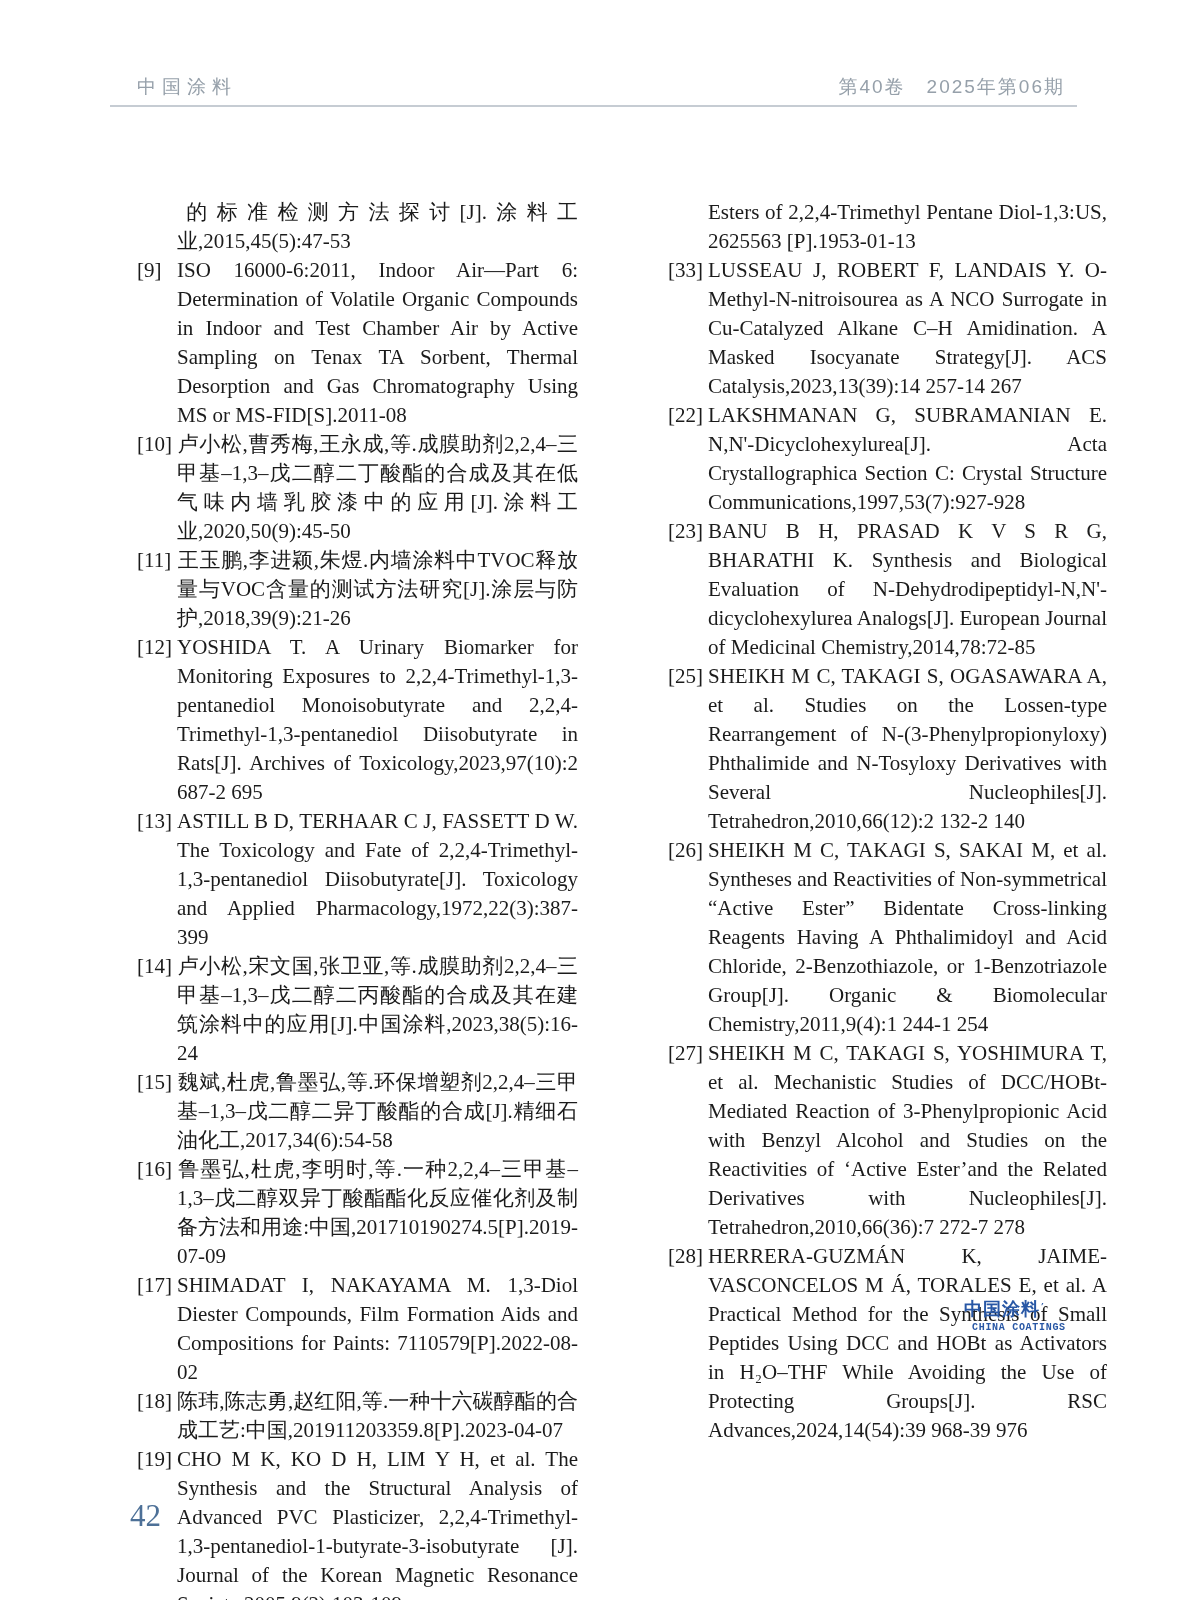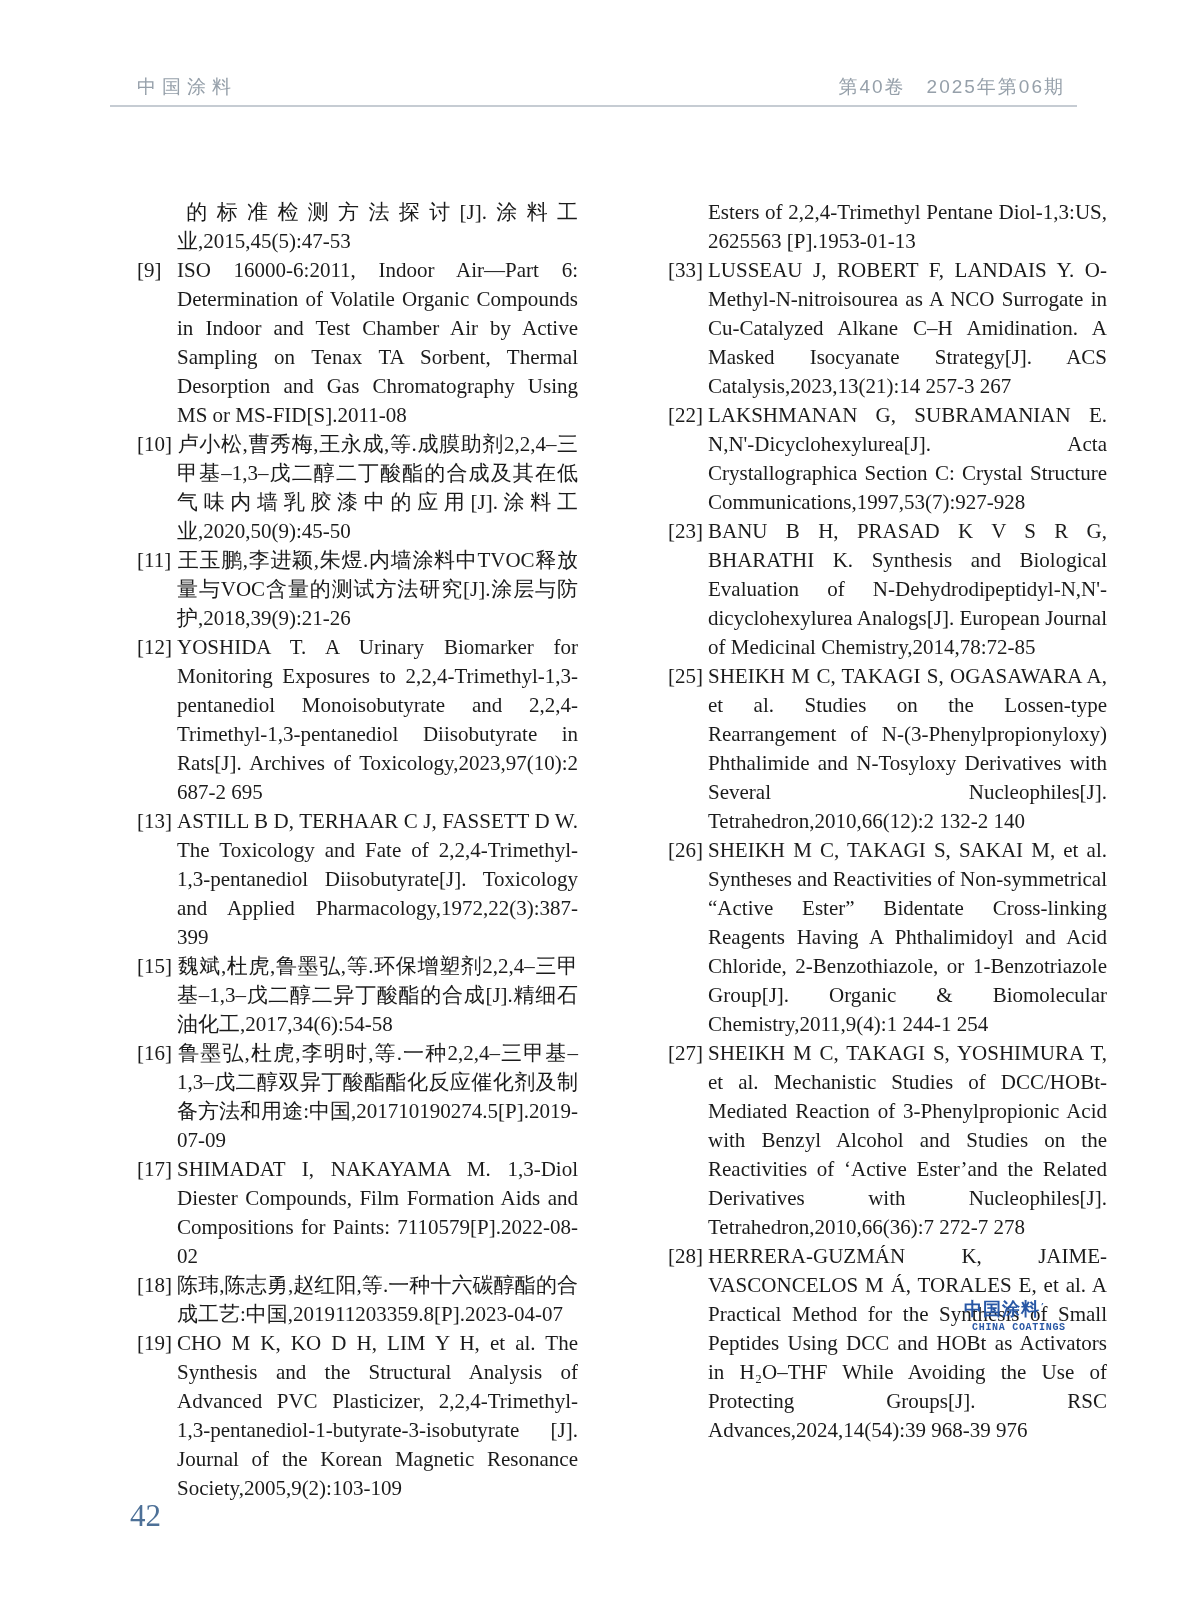--- a/index.html
+++ b/index.html
@@ -83,29 +83,30 @@
   <div class="header-rule"></div>
 
   <main>
     <section class="ref-col left">
         <div class="ref-item"><span class="ref-label"></span><span class="ref-text">的标准检测方法探讨[J].涂料工业,2015,45(5):47-53</span></div>
         <div class="ref-item"><span class="ref-label">[9]</span><span class="ref-text">ISO 16000-6:2011, Indoor Air—Part 6: Determination of Volatile Organic Compounds in Indoor and Test Chamber Air by Active Sampling on Tenax TA Sorbent, Thermal Desorption and Gas Chromatography Using MS or MS-FID[S].2011-08</span></div>
         <div class="ref-item"><span class="ref-label">[10]</span><span class="ref-text">卢小松,曹秀梅,王永成,等.成膜助剂2,2,4–三甲基–1,3–戊二醇二丁酸酯的合成及其在低气味内墙乳胶漆中的应用[J].涂料工业,2020,50(9):45-50</span></div>
         <div class="ref-item"><span class="ref-label">[11]</span><span class="ref-text">王玉鹏,李进颖,朱煜.内墙涂料中TVOC释放量与VOC含量的测试方法研究[J].涂层与防护,2018,39(9):21-26</span></div>
         <div class="ref-item"><span class="ref-label">[12]</span><span class="ref-text">YOSHIDA T. A Urinary Biomarker for Monitoring Exposures to 2,2,4-Trimethyl-1,3-pentanediol Monoisobutyrate and 2,2,4-Trimethyl-1,3-pentanediol Diisobutyrate in Rats[J]. Archives of Toxicology,2023,97(10):2 687-2 695</span></div>
         <div class="ref-item"><span class="ref-label">[13]</span><span class="ref-text">ASTILL B D, TERHAAR C J, FASSETT D W. The Toxicology and Fate of 2,2,4-Trimethyl-1,3-pentanediol Diisobutyrate[J]. Toxicology and Applied Pharmacology,1972,22(3):387-399</span></div>
+        <div class="ref-item"><span class="ref-label">[14]</span><span class="ref-text">卢小松,宋文国,张卫亚,等.成膜助剂2,2,4–三甲基–1,3–戊二醇二丙酸酯的合成及其在建筑涂料中的应用[J].中国涂料,2023,38(5):16-24</span></div>
         <div class="ref-item"><span class="ref-label">[15]</span><span class="ref-text">魏斌,杜虎,鲁墨弘,等.环保增塑剂2,2,4–三甲基–1,3–戊二醇二异丁酸酯的合成[J].精细石油化工,2017,34(6):54-58</span></div>
         <div class="ref-item"><span class="ref-label">[16]</span><span class="ref-text">鲁墨弘,杜虎,李明时,等.一种2,2,4–三甲基–1,3–戊二醇双异丁酸酯酯化反应催化剂及制备方法和用途:中国,201710190274.5[P].2019-07-09</span></div>
         <div class="ref-item"><span class="ref-label">[17]</span><span class="ref-text">SHIMADAT I, NAKAYAMA M. 1,3-Diol Diester Compounds, Film Formation Aids and Compositions for Paints: 7110579[P].2022-08-02</span></div>
         <div class="ref-item"><span class="ref-label">[18]</span><span class="ref-text">陈玮,陈志勇,赵红阳,等.一种十六碳醇酯的合成工艺:中国,201911203359.8[P].2023-04-07</span></div>
         <div class="ref-item"><span class="ref-label">[19]</span><span class="ref-text">CHO M K, KO D H, LIM Y H, et al. The Synthesis and the Structural Analysis of Advanced PVC Plasticizer, 2,2,4-Trimethyl-1,3-pentanediol-1-butyrate-3-isobutyrate [J]. Journal of the Korean Magnetic Resonance Society,2005,9(2):103-109</span></div>
       </section>
     <section class="ref-col right">
         <div class="ref-item"><span class="ref-label"></span><span class="ref-text">Esters of 2,2,4-Trimethyl Pentane Diol-1,3:US, 2625563 [P].1953-01-13</span></div>
-        <div class="ref-item"><span class="ref-label">[33]</span><span class="ref-text">LUSSEAU J, ROBERT F, LANDAIS Y. O-Methyl-N-nitroisourea as A NCO Surrogate in Cu-Catalyzed Alkane C–H Amidination. A Masked Isocyanate Strategy[J]. ACS Catalysis,2023,13(21):14 257-3 267</span></div>
+        <div class="ref-item"><span class="ref-label">[33]</span><span class="ref-text">LUSSEAU J, ROBERT F, LANDAIS Y. O-Methyl-N-nitroisourea as A NCO Surrogate in Cu-Catalyzed Alkane C–H Amidination. A Masked Isocyanate Strategy[J]. ACS Catalysis,2023,13(39):14 257-14 267</span></div>
         <div class="ref-item"><span class="ref-label">[22]</span><span class="ref-text">LAKSHMANAN G, SUBRAMANIAN E. N,N'-Dicyclohexylurea[J]. Acta Crystallographica Section C: Crystal Structure Communications,1997,53(7):927-928</span></div>
         <div class="ref-item"><span class="ref-label">[23]</span><span class="ref-text">BANU B H, PRASAD K V S R G, BHARATHI K. Synthesis and Biological Evaluation of N-Dehydrodipeptidyl-N,N'-dicyclohexylurea Analogs[J]. European Journal of Medicinal Chemistry,2014,78:72-85</span></div>
         <div class="ref-item"><span class="ref-label">[25]</span><span class="ref-text">SHEIKH M C, TAKAGI S, OGASAWARA A, et al. Studies on the Lossen-type Rearrangement of N-(3-Phenylpropionyloxy) Phthalimide and N-Tosyloxy Derivatives with Several Nucleophiles[J]. Tetrahedron,2010,66(12):2 132-2 140</span></div>
         <div class="ref-item"><span class="ref-label">[26]</span><span class="ref-text">SHEIKH M C, TAKAGI S, SAKAI M, et al. Syntheses and Reactivities of Non-symmetrical “Active Ester” Bidentate Cross-linking Reagents Having A Phthalimidoyl and Acid Chloride, 2-Benzothiazole, or 1-Benzotriazole Group[J]. Organic &amp; Biomolecular Chemistry,2011,9(4):1 244-1 254</span></div>
         <div class="ref-item"><span class="ref-label">[27]</span><span class="ref-text">SHEIKH M C, TAKAGI S, YOSHIMURA T, et al. Mechanistic Studies of DCC/HOBt-Mediated Reaction of 3-Phenylpropionic Acid with Benzyl Alcohol and Studies on the Reactivities of ‘Active Ester’and the Related Derivatives with Nucleophiles[J]. Tetrahedron,2010,66(36):7 272-7 278</span></div>
         <div class="ref-item"><span class="ref-label">[28]</span><span class="ref-text">HERRERA-GUZMÁN K, JAIME-VASCONCELOS M Á, TORALES E, et al. A Practical Method for the Synthesis of Small Peptides Using DCC and HOBt as Activators in H₂O–THF While Avoiding the Use of Protecting Groups[J]. RSC Advances,2024,14(54):39 968-39 976</span></div>
       </section>
   </main>
 
   <div class="brand-logo">

